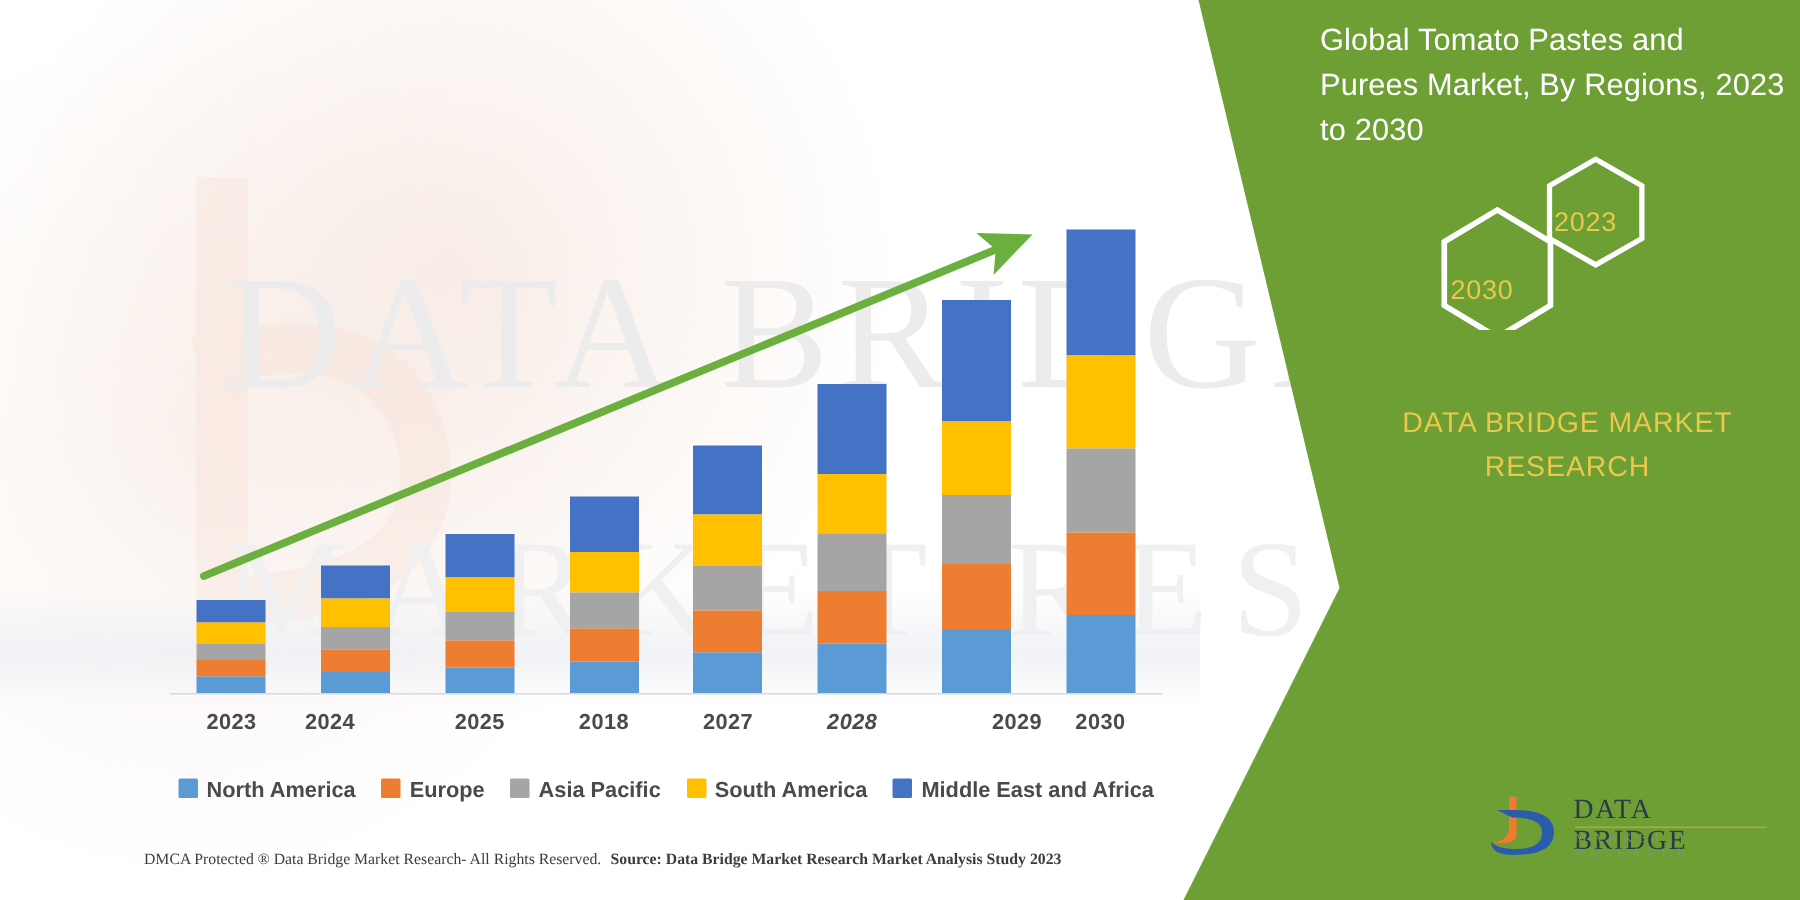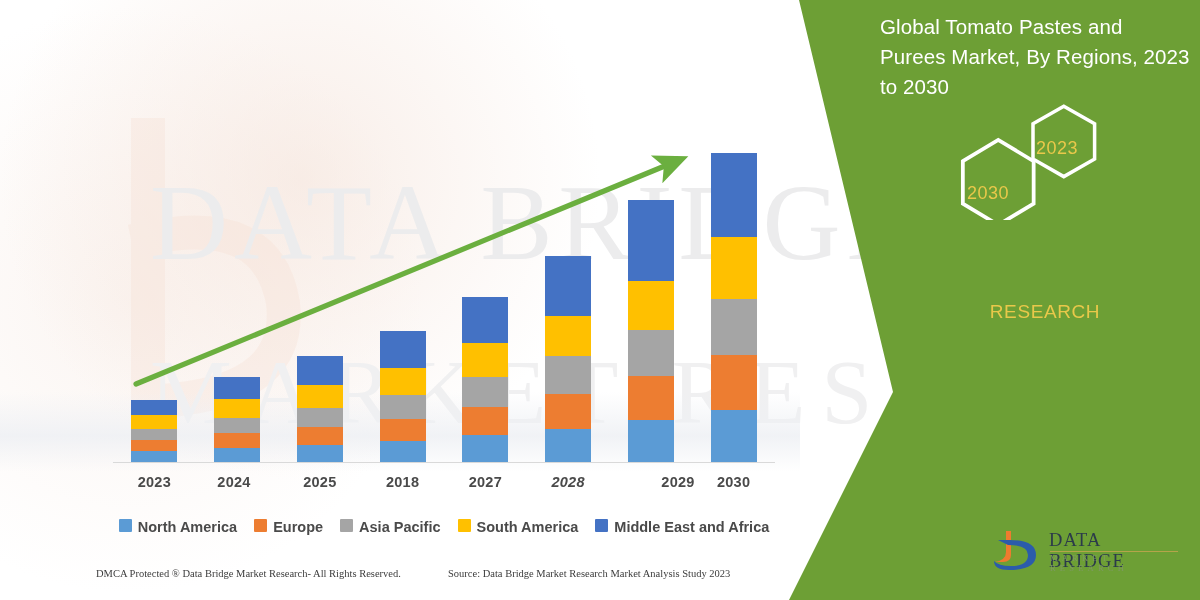--- a/index.html
+++ b/index.html
@@ -77,22 +77,22 @@
 
   
   .footer{
     position:absolute;left:0;top:568px;width:800px;height:24px;
   }
   .footer-left{
     position:absolute;left:96px;top:0;font-size:10.5px;color:#3c3c3c;
     font-family:Liberation Serif, serif;white-space:nowrap;
   }
   .footer-right{
-    position:absolute;left:448px;top:0;font-size:10.5px;color:#3c3c3c;
-    font-family:"Liberation Serif", serif;white-space:nowrap;
+    position:absolute;left:407px;top:0;font-size:10.5px;color:#3c3c3c;
+    font-family:"Liberation Serif", serif;white-space:nowrap;font-weight:bold;
   }
 
   
   .green-panel{
     position:absolute;left:0;top:0;width:1200px;height:600px;
     pointer-events:none;
   }
   .green-svg{position:absolute;left:0;top:0;width:1200px;height:600px;}
   .panel-title{
     position:absolute;left:880px;top:12px;width:310px;
@@ -208,21 +208,21 @@
             <span class="seg" style="height: 51.8323px; background: rgb(91, 155, 213);"></span>
             <span class="seg" style="height: 54.8226px; background: rgb(237, 125, 49);"></span>
             <span class="seg" style="height: 56.8161px; background: rgb(165, 165, 165);"></span>
             <span class="seg" style="height: 61.8px; background: rgb(255, 192, 0);"></span>
             <span class="seg" style="height: 83.729px; background: rgb(68, 114, 196);"></span>
           </div>
         </div>
       </div>
     <div id="xlabels">
         <div class="xlabel" style="left: 114.375px;">2023</div>
-        <div class="xlabel" style="left: 194px;">2024</div>
+        <div class="xlabel" style="left: 180px;">2024</div>
         <div class="xlabel" style="left: 279.875px;">2025</div>
         <div class="xlabel" style="left: 362.625px;">2018</div>
         <div class="xlabel" style="left: 445.375px;">2027</div>
         <div class="xlabel" style="left: 528.125px; font-style: italic;">2028</div>
         <div class="xlabel" style="left: 638px;">2029</div>
         <div class="xlabel" style="left: 693.625px;">2030</div>
       </div>
 
     <svg class="arrow-svg" viewBox="0 0 800 600">
       <defs>
@@ -272,21 +272,21 @@
     <div class="hexwrap">
       <svg viewBox="0 0 190 120" width="190" height="120">
         <polygon points="38,40 68,22 98,40 98,76 68,94 38,76" transform="translate(-7,14) scale(1.18)" fill="none" stroke="#ffffff" stroke-width="3.2"></polygon>
         <polygon points="100,18 128,2 156,18 156,50 128,66 100,50" transform="translate(-2,4) scale(1.10)" fill="none" stroke="#ffffff" stroke-width="3.2"></polygon>
       </svg>
       <div class="hex-label" style="left:42px;top:83px;">2030</div>
       <div class="hex-label" style="left:111px;top:38px;">2023</div>
     </div>
 
     <div class="brand">
-      <br>
+      <span>DATA BRIDGE MARKET</span><br>
       <span>RESEARCH</span>
     </div>
 
     <div class="logo">
       <svg viewBox="0 0 52 46" width="52" height="46">
         <path d="M8 3 L19 3 L19 27 Q19 34 11 34 L3 34 Q14 32 14 24 L14 3 Z" fill="#EE7B2E"></path>
         <path d="M6 12 L18 12 Q44 12 44 27 Q44 42 17 42 Q2 42 2 33 Q6 38 19 38 Q36 38 36 27 Q36 17 16 17 Z" fill="#2B5CAB"></path>
       </svg>
       <div class="logo-text">DATA BRIDGE</div>
       <div class="logo-rule"></div>

